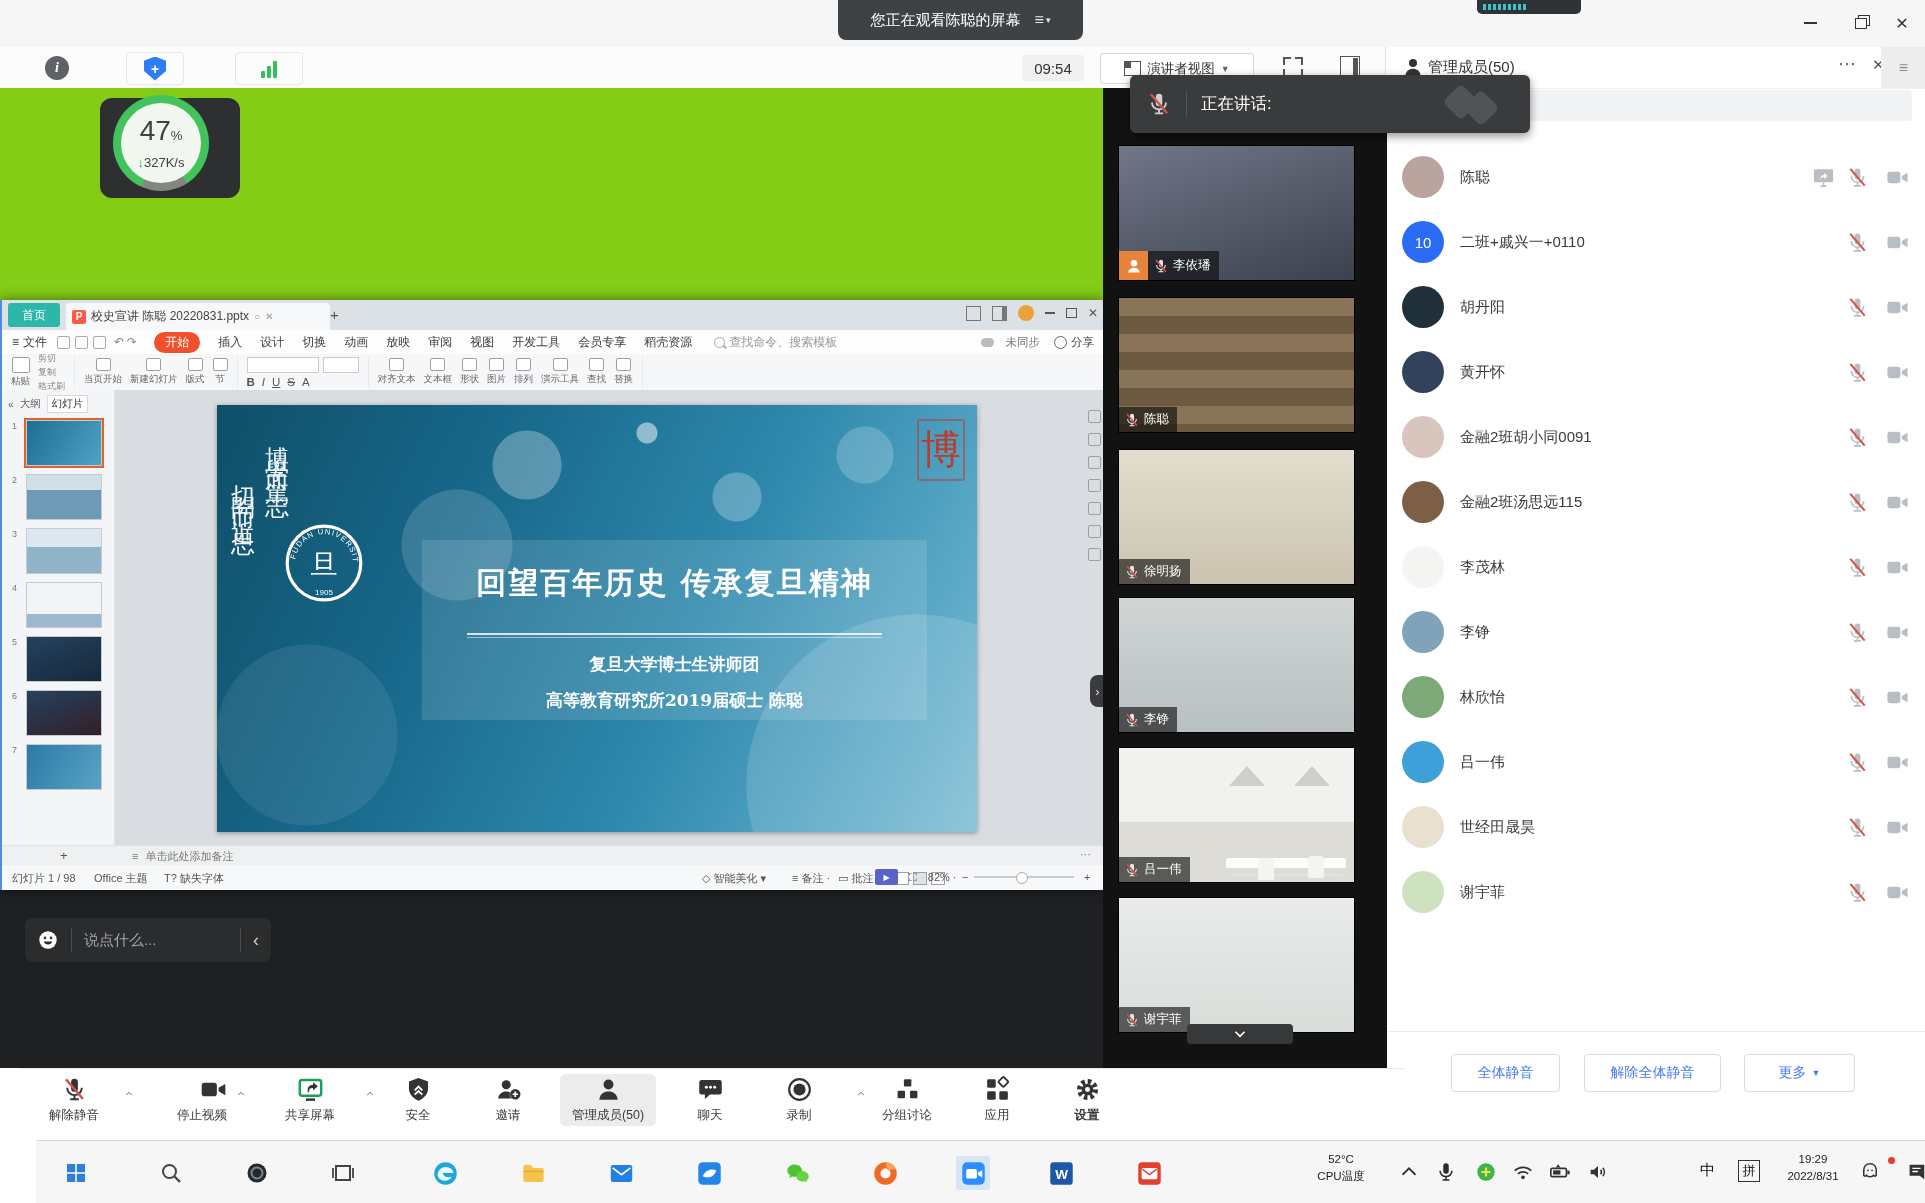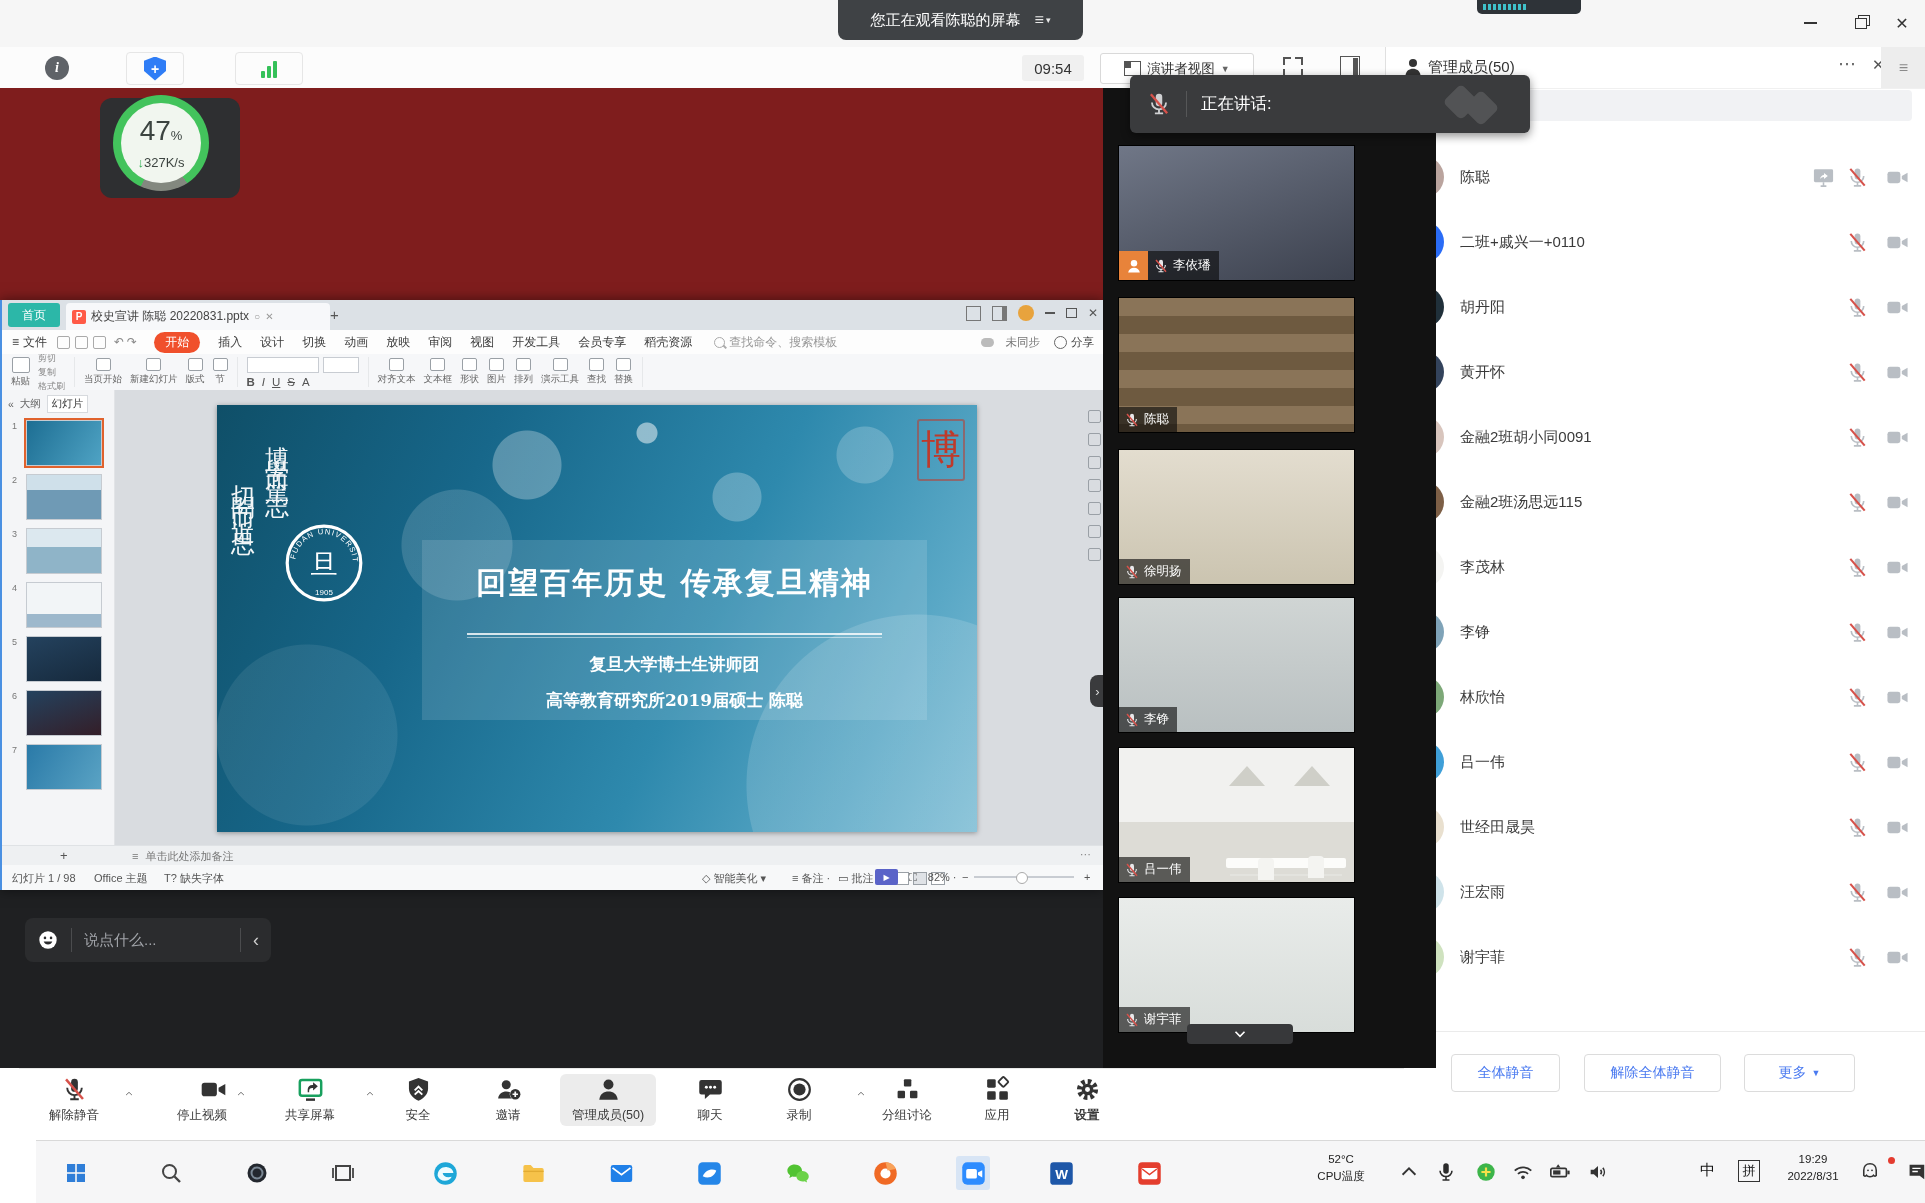--- a/index.html
+++ b/index.html
@@ -62,21 +62,21 @@
     display:flex;align-items:center;justify-content:center;color:#fff;font-size:15px;}
   .pname{position:absolute;left:74px;top:0;height:65px;display:flex;align-items:center;font-size:15px;color:#3a3a3a;}
   .pic{position:absolute;top:21px;width:23px;height:23px;}
   .pic.mon{right:91px;} .pic.mic{right:57px;} .pic.cam{right:17px;}
   .p-footer{position:absolute;left:0;top:984px;width:540px;height:109px;border-top:1px solid #ebebeb;}
   .pf-btn{position:absolute;top:22px;height:36px;border:1px solid #dcdcdc;border-radius:4px;background:#fff;
     display:flex;align-items:center;justify-content:center;font-size:14px;color:#4a7af0;gap:5px;}
   .pf-car{font-size:9px;color:#4a7af0;}
 
   
-  .share{position:absolute;left:0;top:88px;width:1103px;height:980px;background:#7f1d1d;}
+  .share{position:absolute;left:0;top:88px;width:1103px;height:980px;background:#84cc16;}
   .share-low{position:absolute;left:0;top:802px;width:1103px;height:178px;background:#1f2022;}
   .net-box{position:absolute;left:100px;top:10px;width:140px;height:100px;background:#2e2f31;border-radius:12px;}
   .ring{position:absolute;left:113px;top:7px;width:96px;height:96px;border-radius:50%;
     background:conic-gradient(from 205deg,#43c35c 0 302deg,#83887f 302deg 360deg);
     display:flex;align-items:center;justify-content:center;}
   .ring-in{width:80px;height:80px;border-radius:50%;background:#f1f6ef;text-align:center;}
   .ring-in .l1{margin-top:12px;color:#3c4440;}
   .ring-in .l1 .big{font-size:28px;}
   .ring-in .l1 .sm{font-size:13px;}
   .ring-in .l2{font-size:13px;color:#3c4440;margin-top:8px;}
@@ -92,21 +92,21 @@
   
   .speakov{position:absolute;left:1130px;top:75px;width:368px;height:58px;background:#3a3b3d;border-radius:6px;z-index:60;
     box-shadow:0 3px 10px rgba(0,0,0,.45);display:flex;align-items:center;padding:0 16px;gap:14px;}
   .so-div{width:1px;height:26px;background:#565758;}
   .so-text{color:#fff;font-size:16.5px;}
   .so-logo{position:absolute;right:18px;top:10px;width:70px;height:38px;opacity:.12;}
   .so-logo i{position:absolute;width:26px;height:26px;background:#fff;border-radius:5px;transform:rotate(45deg);}
   .so-logo i:nth-child(1){left:6px;top:4px;} .so-logo i:nth-child(2){left:26px;top:10px;}
 
   
-  .vcol{position:absolute;left:1103px;top:88px;width:333px;height:980px;background:#121212;}
+  .vcol{position:absolute;left:1103px;top:88px;width:284px;height:980px;background:#121212;}
   .vtile{position:absolute;left:15px;width:235px;height:134px;border:1px solid #000;overflow:hidden;}
   .vbadge{position:absolute;left:0;bottom:0;height:25px;background:rgba(10,10,10,.62);display:flex;align-items:center;
     padding:0 8px 0 5px;gap:4px;}
   .vbadge span{color:#fff;font-size:12.5px;white-space:nowrap;}
   .vpbadge{position:absolute;left:0;bottom:0;width:29px;height:29px;background:#e8833a;display:flex;align-items:center;justify-content:center;}
   .vbadge.shift{left:29px;height:29px;}
   .pers{position:absolute;left:50%;bottom:0;transform:translateX(-50%);}
   .pers .hd{width:46px;height:46px;border-radius:50%;margin:0 auto;}
   .pers .bd{width:122px;height:44px;border-radius:30px 30px 0 0;margin-top:-10px;}
   .pers.big .hd{width:62px;height:62px;} .pers.big .bd{width:150px;height:40px;margin-top:-14px;}
@@ -504,38 +504,20 @@
             </svg>
           </span>
           <span class="pic cam">
             <svg viewBox="0 0 24 24" width="100%" height="100%">
               <rect x="1.5" y="6" width="13.5" height="12" rx="2.5" fill="#b9bec4"></rect>
               <path d="M16.5 10.5L22.5 7v10l-6-3.5z" fill="#b9bec4"></path>
             </svg>
           </span>
         </div>
         <div class="prow">
-          <span class="pava" style="background:#cfe3ea"></span>
-          <span class="pname">汪宏雨</span>
-          <span class="pic mic">
-            <svg viewBox="0 0 24 24" width="100%" height="100%">
-              <rect x="9" y="2.5" width="6" height="11.5" rx="3" fill="#b9bec4"></rect>
-              <path d="M5.5 10.5a6.5 6.5 0 0 0 13 0" fill="none" stroke="#b9bec4" stroke-width="1.7"></path>
-              <path d="M12 17v3.2M8.2 20.7h7.6" fill="none" stroke="#b9bec4" stroke-width="1.7"></path>
-              <line x1="4.5" y1="3" x2="19.5" y2="20.5" stroke="#d6514a" stroke-width="2.2"></line>
-            </svg>
-          </span>
-          <span class="pic cam">
-            <svg viewBox="0 0 24 24" width="100%" height="100%">
-              <rect x="1.5" y="6" width="13.5" height="12" rx="2.5" fill="#b9bec4"></rect>
-              <path d="M16.5 10.5L22.5 7v10l-6-3.5z" fill="#b9bec4"></path>
-            </svg>
-          </span>
-        </div>
-        <div class="prow">
           <span class="pava" style="background:#cfe2bf"></span>
           <span class="pname">谢宇菲</span>
           <span class="pic mic">
             <svg viewBox="0 0 24 24" width="100%" height="100%">
               <rect x="9" y="2.5" width="6" height="11.5" rx="3" fill="#b9bec4"></rect>
               <path d="M5.5 10.5a6.5 6.5 0 0 0 13 0" fill="none" stroke="#b9bec4" stroke-width="1.7"></path>
               <path d="M12 17v3.2M8.2 20.7h7.6" fill="none" stroke="#b9bec4" stroke-width="1.7"></path>
               <line x1="4.5" y1="3" x2="19.5" y2="20.5" stroke="#d6514a" stroke-width="2.2"></line>
             </svg>
           </span>

